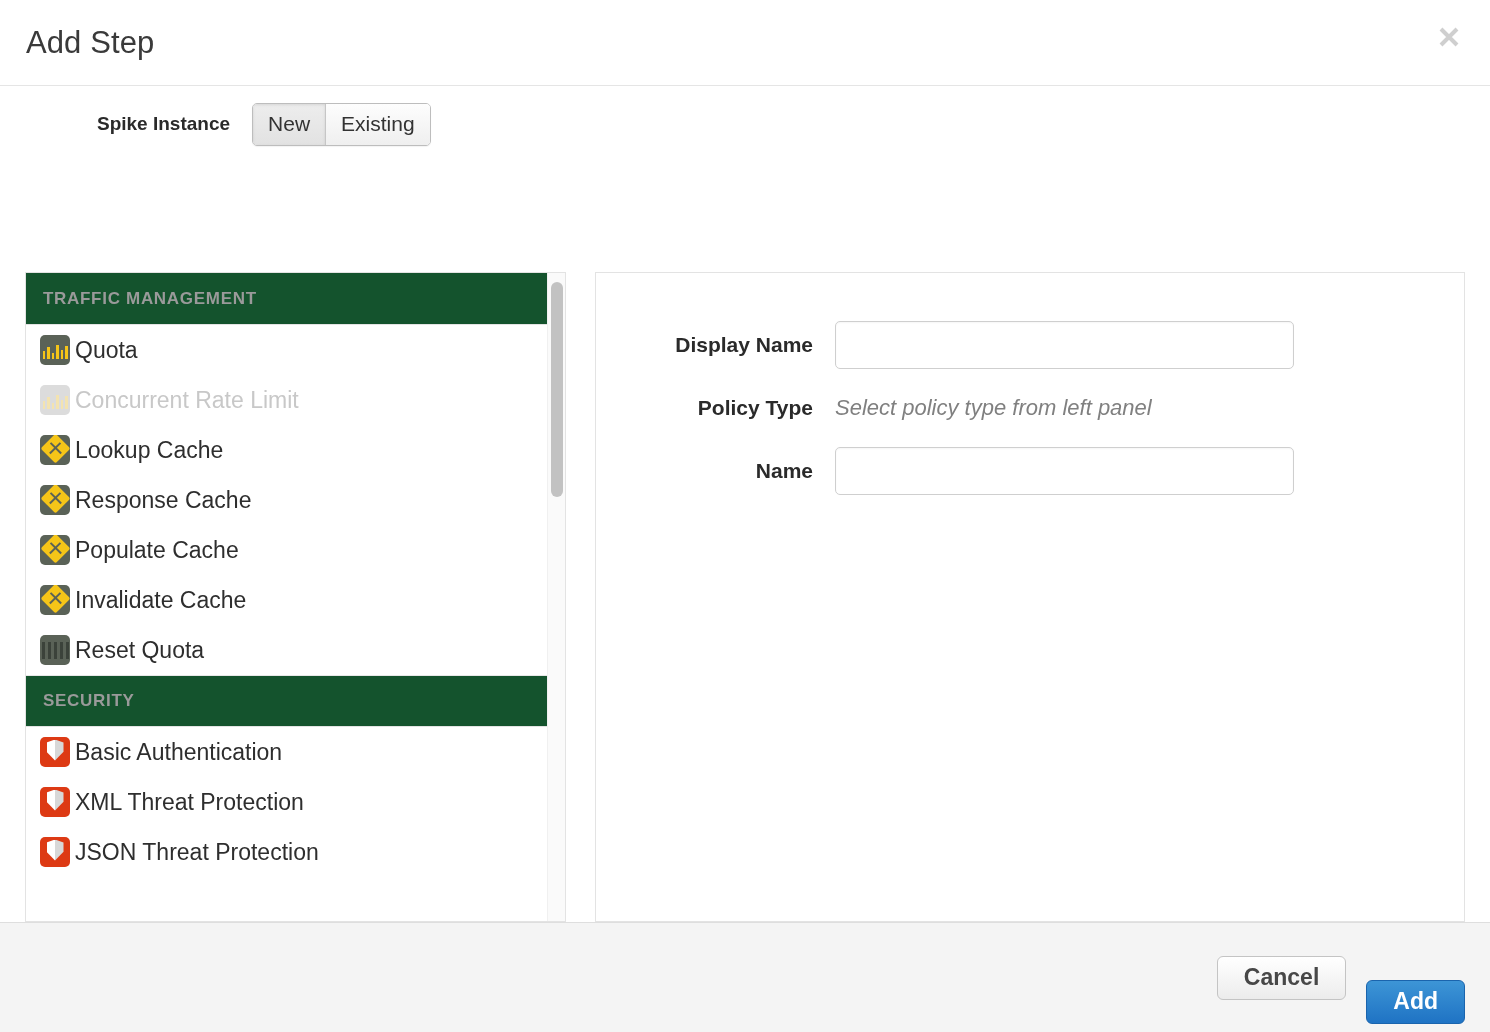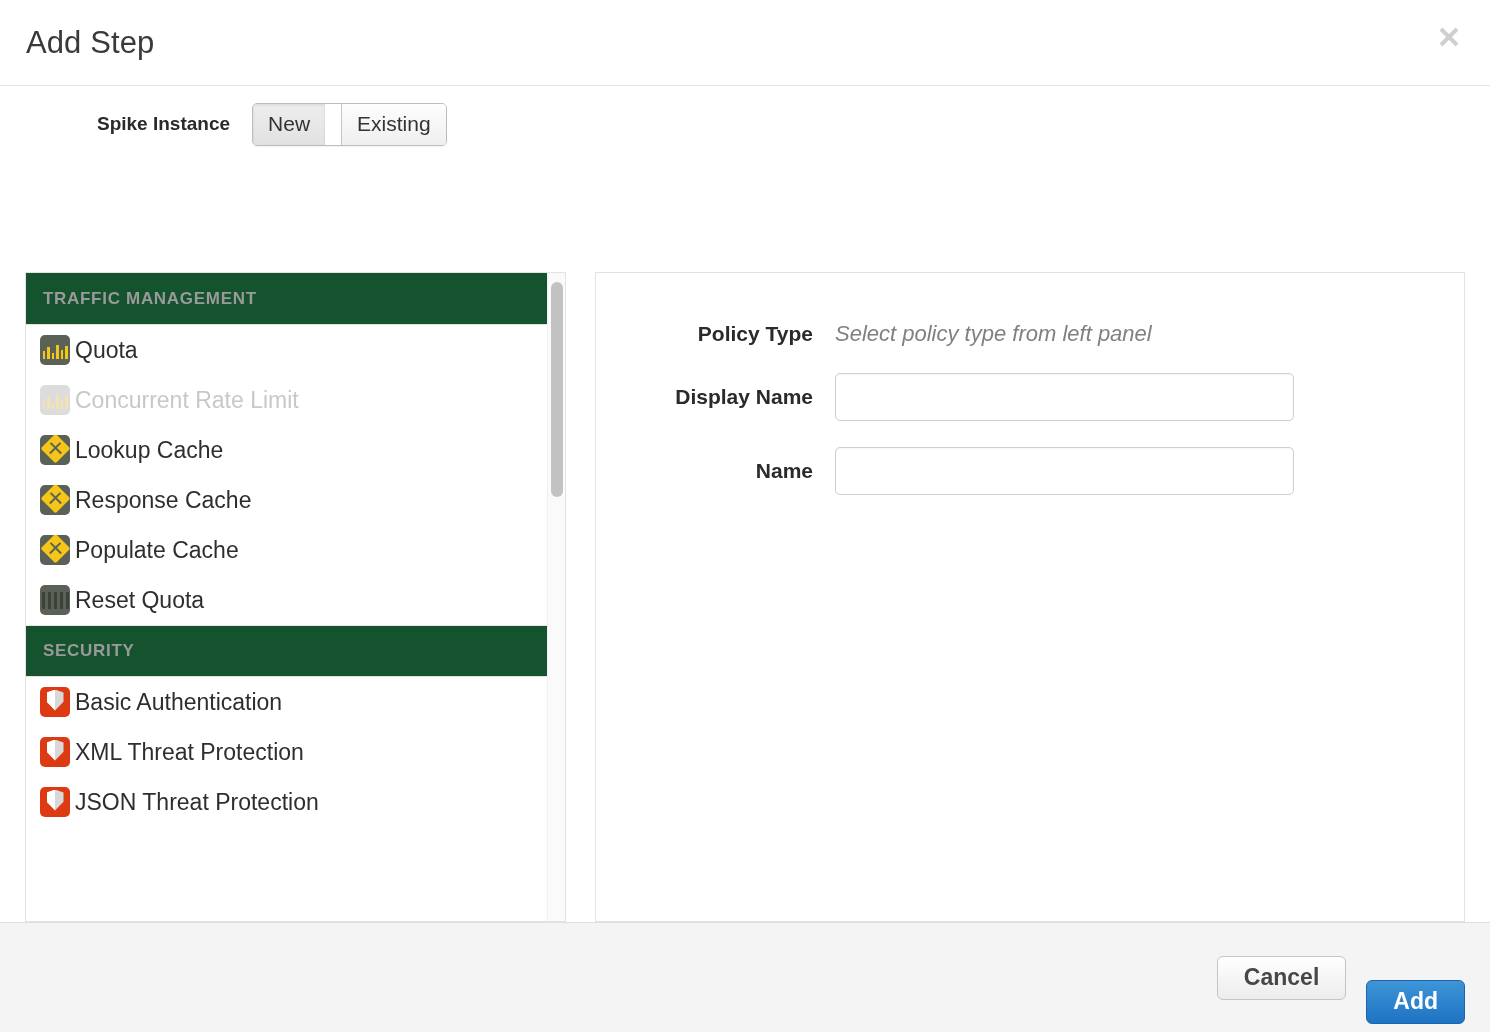--- a/index.html
+++ b/index.html
@@ -79,21 +79,21 @@
     height: 100%;
     display: flex; align-items: center; justify-content: center;
     border: none;
     cursor: pointer;
     background: linear-gradient(to bottom, #fdfdfd, #efefef);
   }
   .seg-btn.selected {
     background: linear-gradient(to bottom, #ededed, #e2e2e2);
     box-shadow: inset 0 1px 3px rgba(0,0,0,0.10);
   }
-  .seg-btn + .seg-btn { border-left: 1px solid #c6c6c6; margin-left: 16px; }
+  .seg-btn + .seg-btn { border-left: 1px solid #c6c6c6; }
 
   
   .panels {
     position: absolute;
     left: 25px; right: 25px;
     top: 186px; bottom: 0;
     display: flex;
   }
   .left-panel {
     position: relative;
@@ -346,20 +346,26 @@
               </span>
               <span class="label">Response Cache</span>
             </div>
             <div class="policy-item">
               <span class="picon tm cache">
                 <span class="diamond"></span>
               </span>
               <span class="label">Populate Cache</span>
             </div>
             <div class="policy-item">
+              <span class="picon tm cache">
+                <span class="diamond"></span>
+              </span>
+              <span class="label">Invalidate Cache</span>
+            </div>
+            <div class="policy-item">
               <span class="picon tm reset">
                 <span class="bars">
                   <i></i>
                   <i></i>
                   <i></i>
                   <i></i>
                   <i></i>
                 </span>
               </span>
               <span class="label">Reset Quota</span>
@@ -386,27 +392,27 @@
           </div>
         <div class="scroll-track">
           <div class="scroll-thumb"></div>
         </div>
       </div>
 
       <div class="right-panel">
         <div class="form">
 
           <div class="form-row">
+            <div class="form-label">Display Name</div>
+            <input class="text-input" type="text" placeholder="" style="">
+          </div>
+
+          <div class="form-row">
             <div class="form-label">Policy Type</div>
             <div class="form-static">Select policy type from left panel</div>
-          </div>
-
-          <div class="form-row">
-            <div class="form-label">Display Name</div>
-            <input class="text-input" type="text" placeholder="" style="">
           </div>
 
           <div class="form-row">
             <div class="form-label">Name</div>
             <input class="text-input" type="text" placeholder="" style="">
           </div>
 
         </div>
       </div>
 

